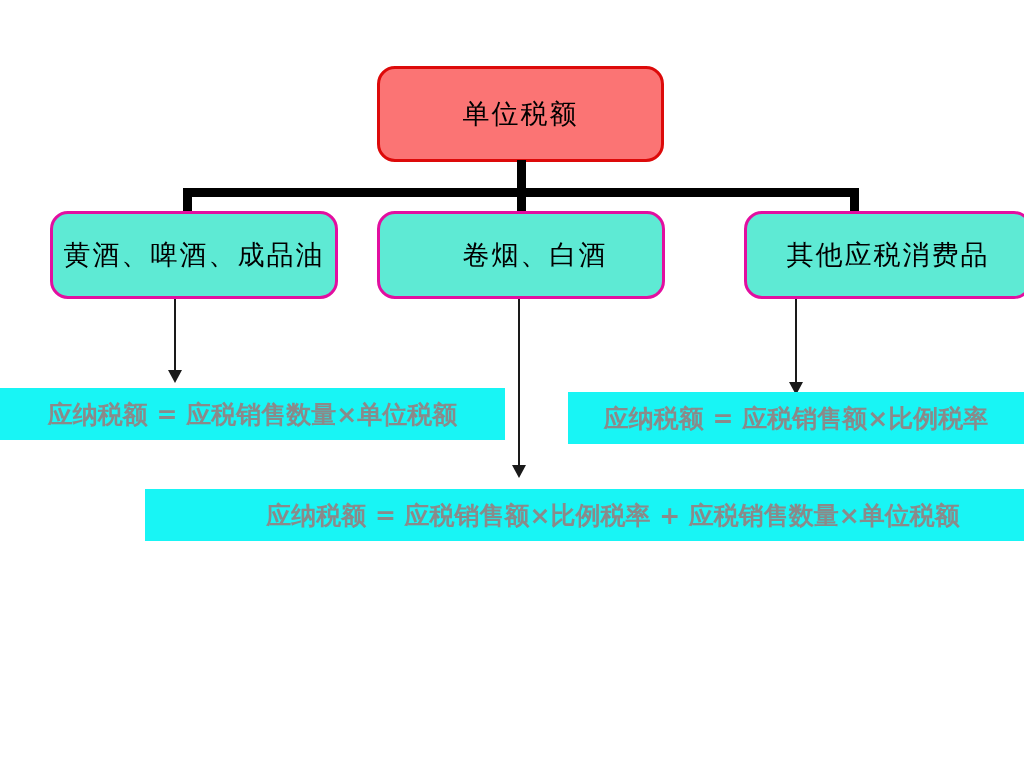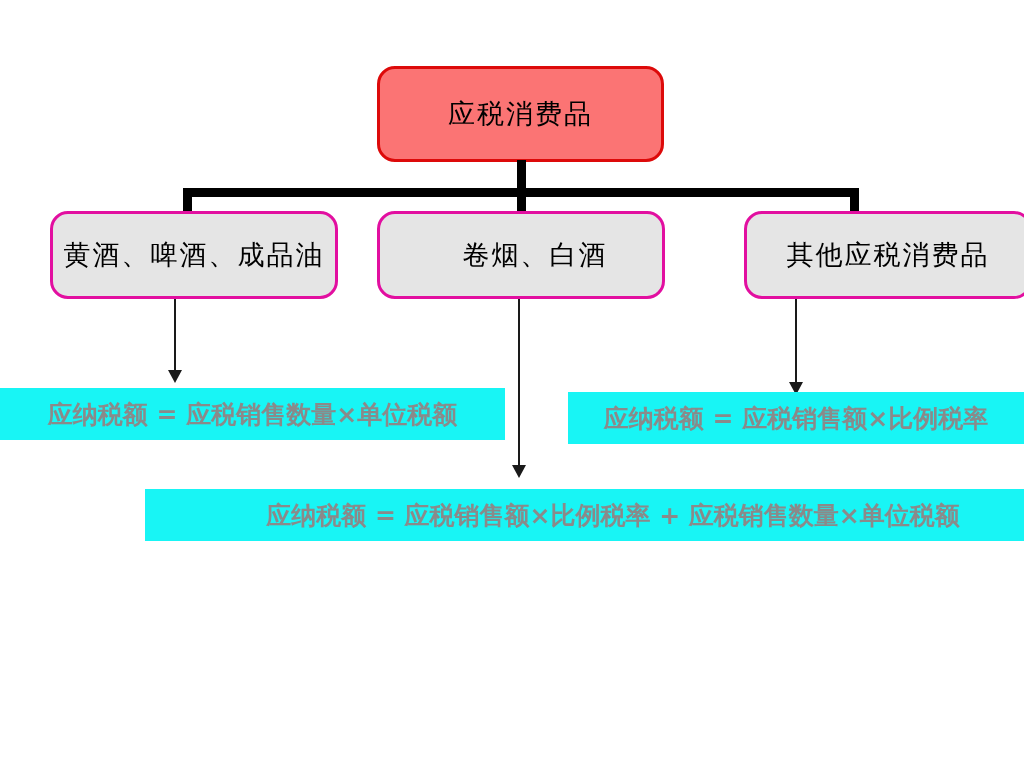--- a/index.html
+++ b/index.html
@@ -30,21 +30,21 @@
     color: #000000;
     letter-spacing: 2px;
     white-space: nowrap;
   }
   .node-root {
     background: #fb7474;
     border: 3px solid #dd0a0a;
     font-size: 27px;
   }
   .node-child {
-    background: #e5e5e5;
+    background: #5eead4;
     border: 3px solid #e20fa0;
     font-size: 27px;
   }
 
   
   .conn {
     position: absolute;
     background: #000000;
   }
 
@@ -77,21 +77,21 @@
     white-space: nowrap;
     letter-spacing: 0px;
   }
 </style>
 </head>
 <body>
 
 <div id="canvas">
 
   <div class="node node-root" style="left:377px; top:66px; width:287px; height:96px;">
-    <span>应税消费品</span>
+    <span>单位税额</span>
   </div>
 
   <div class="conn" style="left:517px; top:160px; width:9px; height:35px;"></div>
   <div class="conn" style="left:183px; top:188px; width:676px; height:9px;"></div>
   <div class="conn" style="left:183px; top:188px; width:9px; height:24px;"></div>
   <div class="conn" style="left:517px; top:188px; width:9px; height:24px;"></div>
   <div class="conn" style="left:850px; top:188px; width:9px; height:24px;"></div>
 
   <div class="node node-child" style="left:50px; top:211px; width:288px; height:88px;">
     <span>黄酒、啤酒、成品油</span>

